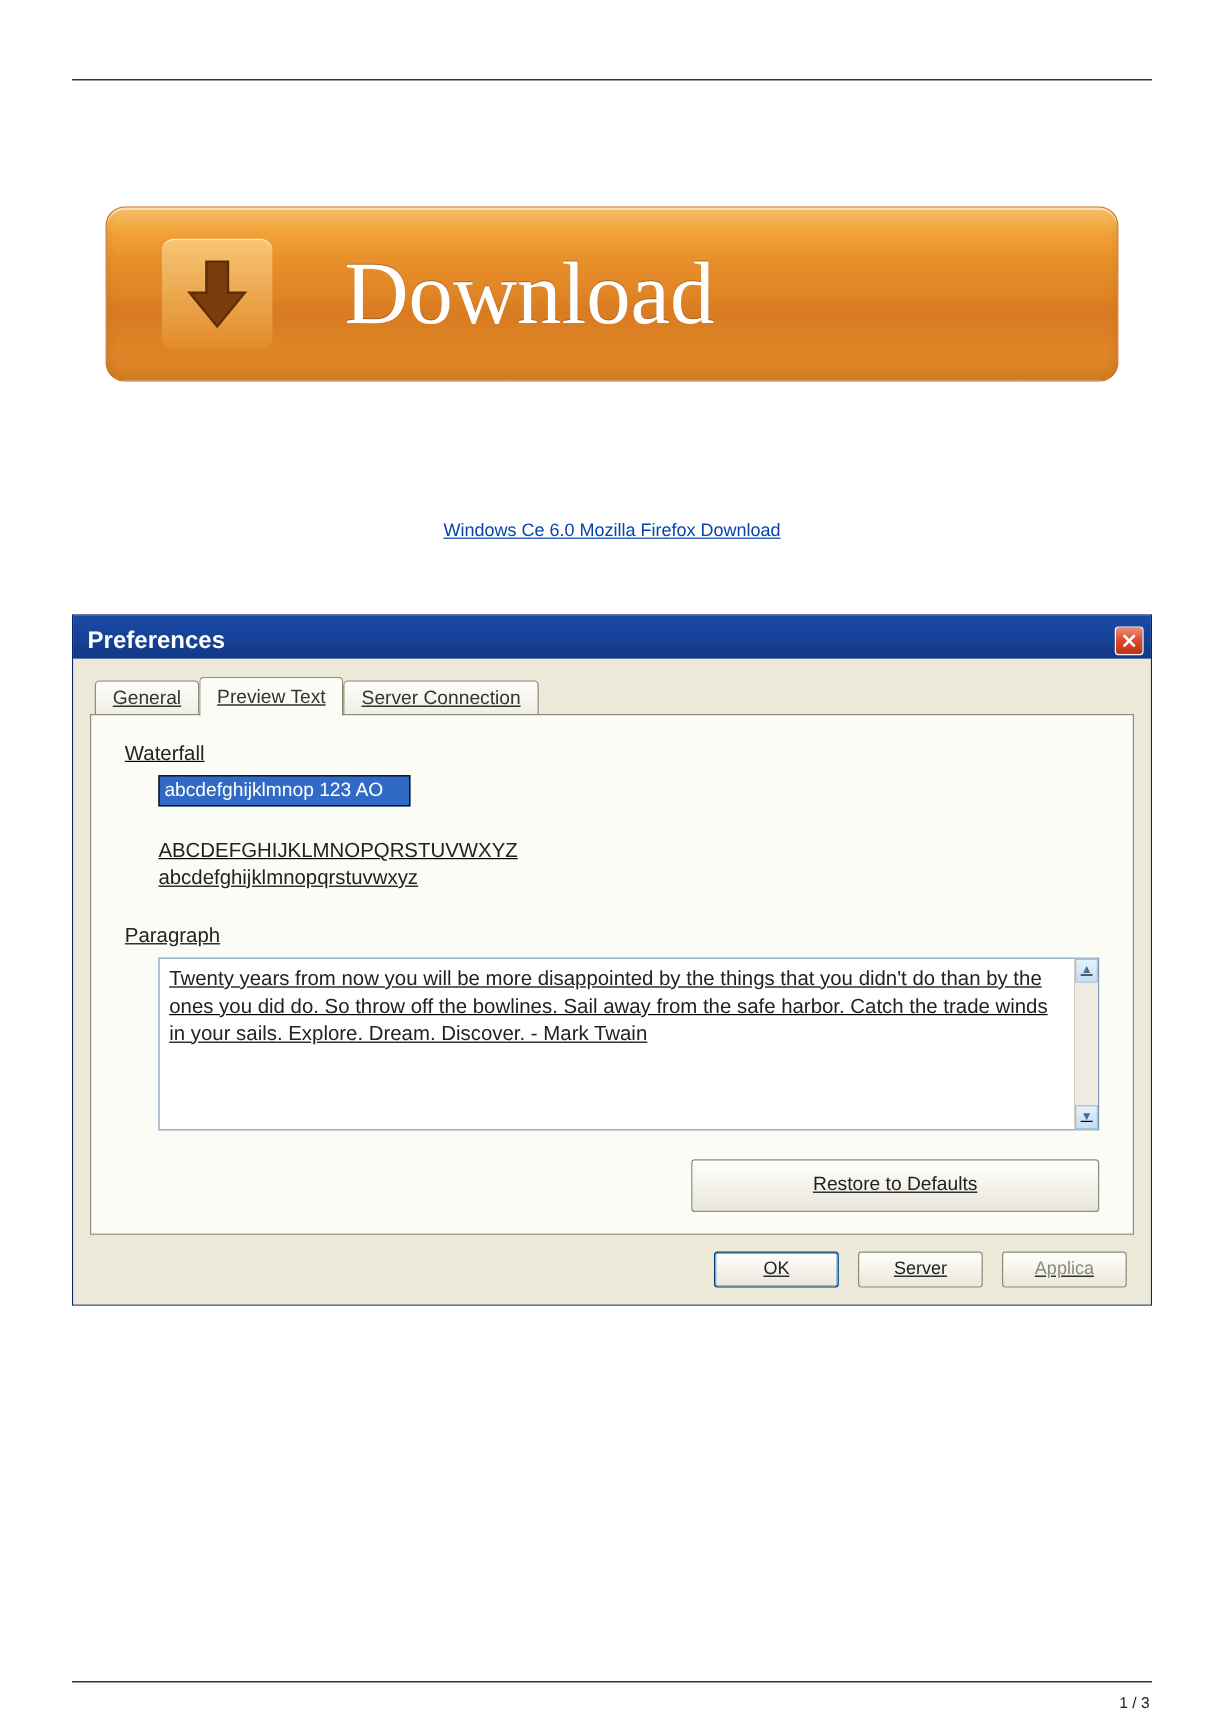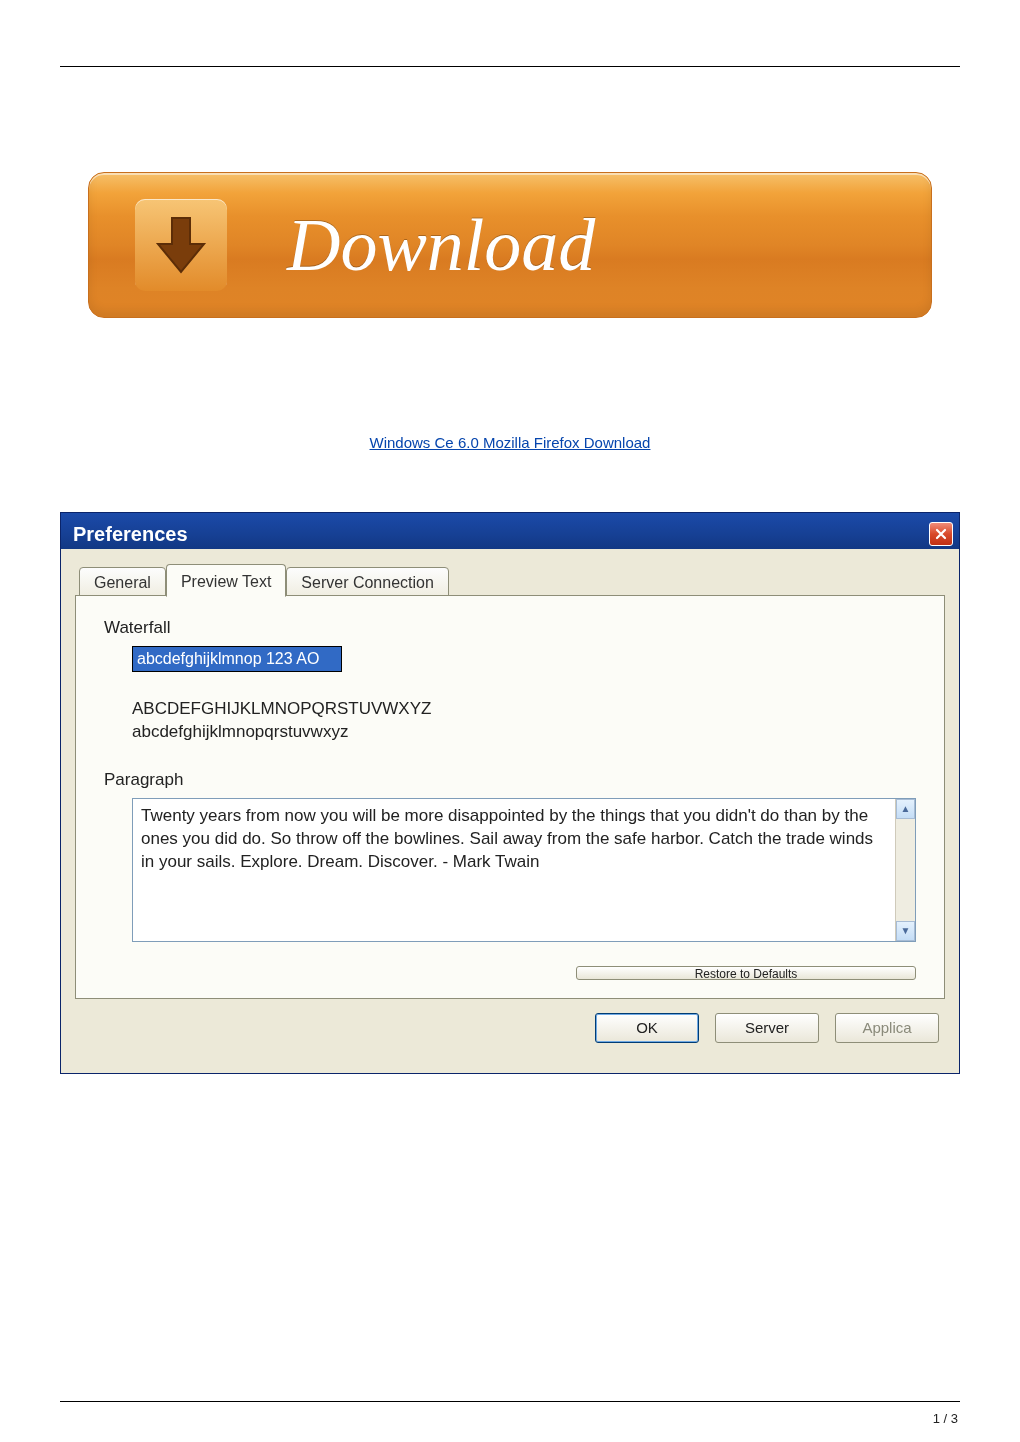--- a/index.html
+++ b/index.html
@@ -18,21 +18,20 @@
     border-top: 1.5px solid #000;
   }
 
   
   .dl-wrap {
     position: absolute;
     top: 172px;
     left: 88px;
     width: 844px;
     height: 132px;
-    font-style: italic;
   }
   .dl-btn {
     width: 844px;
     height: 146px;
     border-radius: 16px;
     background: linear-gradient(to bottom,
       #f6c06a 0%, #f2a33a 14%, #e8902b 30%, #e08526 50%,
       #d97b21 60%, #de8326 80%, #e08426 100%);
     border: 1px solid #c86f1d;
     box-shadow: inset 0 2px 0 rgba(255,255,255,0.5),
@@ -93,22 +92,23 @@
   .close-btn {
     width: 24px; height: 24px;
     border: 1px solid #fff;
     background: linear-gradient(to bottom, #f08d7a, #d94a2a 50%, #c03014 100%);
     display: flex; align-items: center; justify-content: center;
     border-radius: 3px;
   }
   .close-btn svg { display:block; }
 
   .dialog-body {
-    padding: 14px 14px 28px 14px;
+    padding: 14px 14px 12px 14px;
     background: #ece9d8;
+    text-decoration: underline;
   }
 
   
   .tabstrip {
     display: flex;
     align-items: flex-end;
     padding-left: 4px;
     margin-bottom: -1px;
   }
   .tab {
@@ -202,24 +202,24 @@
   .sb-track { flex:1; background:#efede1; }
   .sb-arrow { font-size:10px; color:#4a6a9a; line-height:1; }
 
   .restore-row {
     display: flex;
     justify-content: flex-end;
     margin-top: 24px;
   }
   .wide-btn {
     width: 340px;
-    height: 14px;
+    height: 44px;
     border: 1px solid #8e8e78;
     background: linear-gradient(to bottom, #fff, #e9e6d8);
-    font-size: 12px;
+    font-size: 16px;
     color: #222;
     border-radius: 3px;
     cursor: pointer;
   }
 
   .button-row {
     display: flex;
     justify-content: flex-end;
     gap: 16px;
     padding: 14px 6px 2px 6px;

